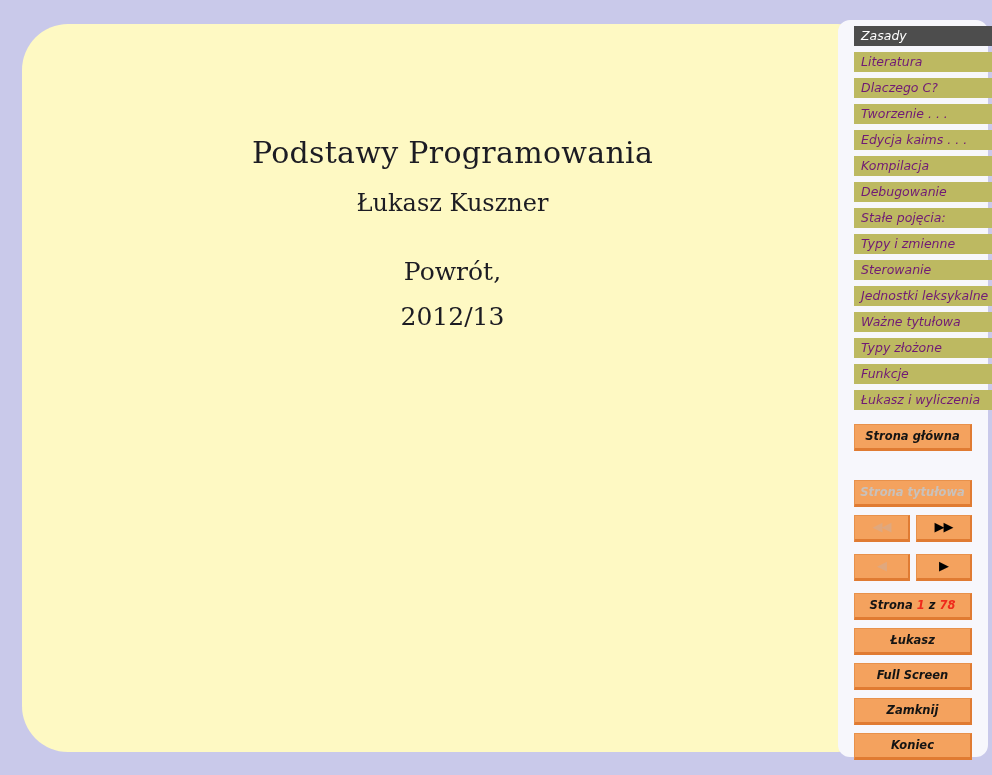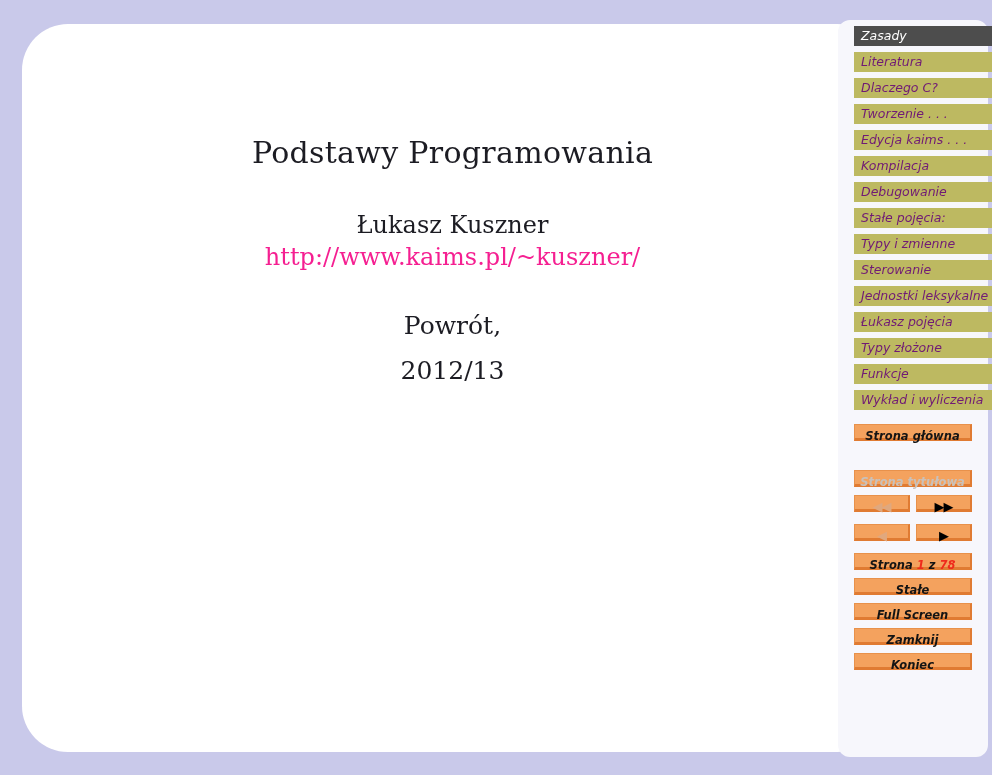--- a/index.html
+++ b/index.html
@@ -15,21 +15,21 @@
     position: relative;
   }
 
   
   #slide-panel {
     position: absolute;
     left: 22px;
     top: 24px;
     width: 861px;
     height: 728px;
-    background: #ffffff;
+    background: #fef9c3;
     border-radius: 46px;
     box-sizing: border-box;
   }
 
   #slide-content {
     position: absolute;
     left: 0;
     right: 0;
     top: 112px;
     text-align: center;
@@ -38,21 +38,21 @@
   }
 
   #slide-title {
     font-size: 30px;
     line-height: 1.15;
     letter-spacing: 0.3px;
     font-weight: 400;
   }
 
   #author-block {
-    margin-top: 38px;
+    margin-top: 16px;
     font-size: 24px;
     line-height: 1.35;
   }
   #author-name { display: block; }
   #author-url {
     display: block;
     color: #f51f91;
     text-decoration: none;
   }
   #author-email {
@@ -126,21 +126,21 @@
   .btn {
     background: #f4a25e;
     border: 1px solid #e8914b;
     border-bottom: 3px solid #e07b32;
     border-right: 2px solid #e07b32;
     color: #141414;
     font-style: italic;
     font-size: 11.5px;
     font-weight: 600;
     text-align: center;
-    height: 17px;
+    height: 27px;
     line-height: 22px;
     box-sizing: border-box;
     font-family: "DejaVu Sans", "Liberation Sans", sans-serif;
     cursor: pointer;
     user-select: none;
   }
 
   .btn.wide {
     width: 118px;
     margin: 0 auto 8px auto;
@@ -172,21 +172,20 @@
 </head>
 <body>
 
 <div id="slide-panel">
   <div id="slide-content">
 
     <div id="slide-title">Podstawy Programowania</div>
 
     <div id="author-block">
       <span id="author-name">Łukasz Kuszner</span>
-      <a id="author-url" href="#">http://www.kaims.pl/~kuszner/</a>
     </div>
 
     <div id="lecture-label">Powrót,</div>
 
     <div id="lecture-year">2012/13</div>
 
   </div>
 </div>
 
 <div id="sidebar-panel">
@@ -220,30 +219,30 @@
     <div class="nav-item">
       <span>Typy i zmienne</span>
     </div>
     <div class="nav-item">
       <span>Sterowanie</span>
     </div>
     <div class="nav-item">
       <span>Jednostki leksykalne</span>
     </div>
     <div class="nav-item">
-      <span>Łukasz pojęcia</span>
+      <span>Ważne tytułowa</span>
     </div>
     <div class="nav-item">
       <span>Typy złożone</span>
     </div>
     <div class="nav-item">
       <span>Funkcje</span>
     </div>
     <div class="nav-item">
-      <span>Wykład i wyliczenia</span>
+      <span>Łukasz i wyliczenia</span>
     </div>
 
   </div>
 
   <div id="button-section">
 
     <div class="btn wide">Strona główna</div>
 
     <div class="btn wide disabled">Strona tytułowa</div>
 
@@ -269,21 +268,21 @@
 
     <div id="btn-gap2" style="height:4px"></div>
 
     <div class="btn wide">
       <span>Strona</span>
       <span class="page-num">1</span>
       <span>z</span>
       <span class="page-num">78</span>
     </div>
 
-    <div class="btn wide">Stałe</div>
+    <div class="btn wide">Łukasz</div>
 
     <div class="btn wide">Full Screen</div>
 
     <div class="btn wide">Zamknij</div>
 
     <div class="btn wide">Koniec</div>
 
   </div>
 </div>
 

